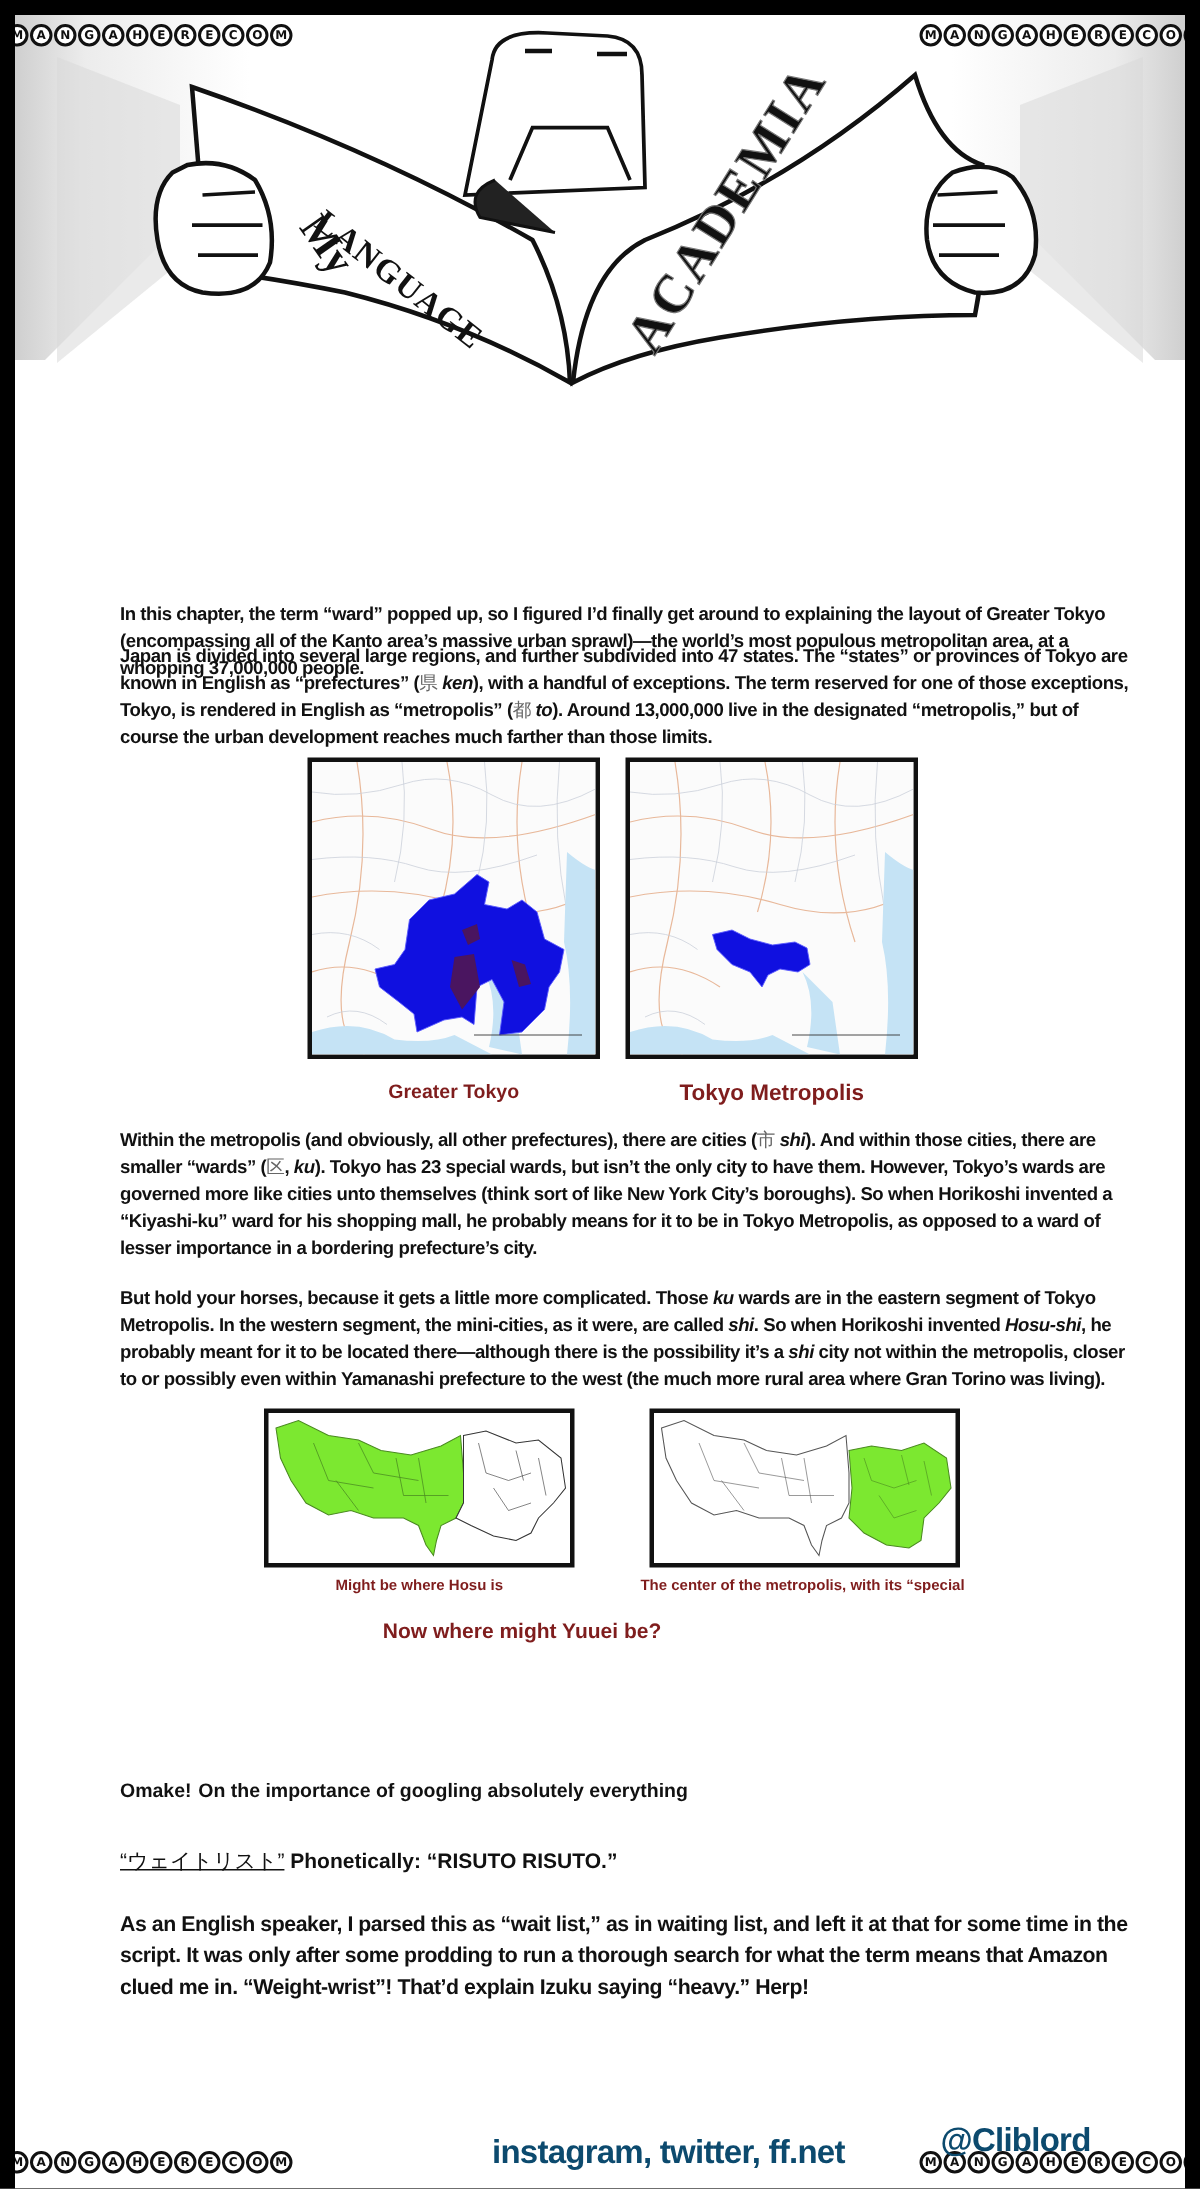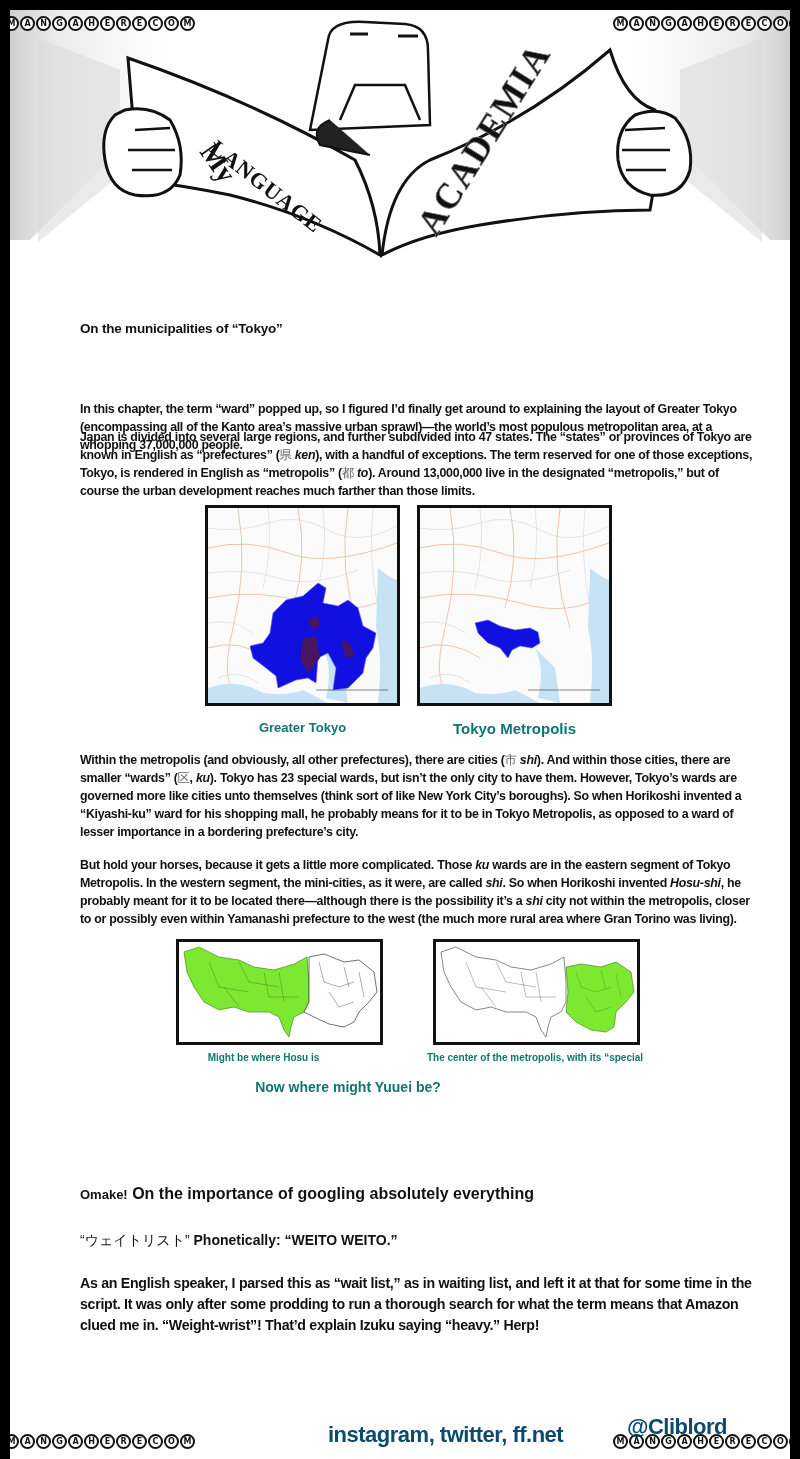--- a/index.html
+++ b/index.html
@@ -30,23 +30,23 @@
   .h-title { font-weight: bold; font-size: 13.5px; letter-spacing: -0.2px; }
   .para {
     font-weight: bold; font-size: 12.4px; line-height: 18px; letter-spacing: -0.3px;
     font-family: "Liberation Sans Narrow", "Liberation Sans", sans-serif;
   }
   .para i { }
   .para .kanji { font-weight: normal; color: #666; }
   .map-frame {
     position: absolute; border: 3px solid #111; background: #fff; overflow: hidden;
   }
-  .caption { position: absolute; font-weight: bold; text-align: center; color: #0f766e; }
+  .caption { position: absolute; font-weight: bold; text-align: center; color: #7f1d1d; }
   .omake-big { font-size: 13px; font-weight: bold; }
-  .omake-sub { font-size: 16px; font-weight: bold; }
+  .omake-sub { font-size: 13px; font-weight: bold; }
   .social {
     position: absolute; color: #0c4a6e; font-weight: bold; font-size: 22px;
     letter-spacing: -0.5px;
   }
 </style>
 </head>
 <body>
 
 <div class="page">
 
@@ -128,21 +128,20 @@
       <span>A</span>
       <span>H</span>
       <span>E</span>
       <span>R</span>
       <span>E</span>
       <span>C</span>
       <span>O</span>
       <span>M</span>
     </div>
 
-  <div class="content h-title" style="top:311px;">On the municipalities of “Tokyo”</div>
 
   <p class="content para" style="top:346px;margin-top:44px;">In this chapter, the term “ward” popped up, so I figured I’d finally get around to explaining the layout of Greater Tokyo (encompassing all of the Kanto area’s massive urban sprawl)—the world’s most populous metropolitan area, at a whopping 37,000,000 people.</p>
 
   <p class="content para" style="top:418px;">
     <span>Japan is divided into several large regions, and further subdivided into 47 states. The “states” or provinces of Tokyo are known in English as “prefectures” (</span><span class="kanji">県</span> <i>ken</i><span>), with a handful of exceptions. The term reserved for one of those exceptions, Tokyo, is rendered in English as “metropolis” (</span><span class="kanji">都</span> <i>to</i><span>). Around 13,000,000 live in the designated “metropolis,” but of course the urban development reaches much farther than those limits.</span>
   </p>
 
   <div class="map-frame" style="left:195px; top:495px; width:195px; height:201px;">
     <svg width="189" height="195" viewBox="0 0 189 195">
       <rect width="189" height="195" fill="#fbfbfb"></rect>
@@ -242,30 +241,30 @@
       </g>
       <path d="M130,25 L145,22 L165,25 L180,20 L195,30 L198,50 L190,60 L180,70 L178,85 L170,90 L155,88 L140,80 L130,70 L132,50 Z" fill="#7ce830" stroke="#4a8a20" stroke-width="0.7"></path>
       <g stroke="#4a8a20" stroke-width="0.4" fill="none">
         <path d="M140,30 L145,45 L160,50 L175,45"></path>
           <path d="M150,55 L160,70 L175,65"></path>
           <path d="M165,28 L170,48"></path>
           <path d="M180,32 L185,55"></path>
       </g>
     </svg>
   </div>
-  <div class="caption" style="left:150px; top:1042px; width:207px; font-size:10px;">Might be where Hosu is</div>
+  <div class="caption" style="left:166px; top:1042px; width:207px; font-size:10px;">Might be where Hosu is</div>
   <div class="caption" style="left:400px; top:1042px; width:250px; font-size:10px;">The center of the metropolis, with its “special</div>
 
   <div class="caption" style="left:0; top:1069px; width:676px; font-size:14px;">Now where might Yuuei be?</div>
 
   <div class="content" style="top:1175px;">
     <span class="omake-big">Omake!</span>
     <span class="omake-sub">On the importance of googling absolutely everything</span>
   </div>
   <div class="content" style="top:1222px; font-size:14px;">
-    <span style="font-weight:normal;">“ウェイトリスト”</span>
-    <span style="font-weight:bold;">Phonetically: “WEITO WEITO.”</span>
+    <span style="font-weight:normal;text-decoration:underline;">“ウェイトリスト”</span>
+    <span style="font-weight:bold;">Phonetically: “RISUTO RISUTO.”</span>
   </div>
   <p class="content para" style="top:1263px; font-size:14.2px; line-height:21px;">As an English speaker, I parsed this as “wait list,” as in waiting list, and left it at that for some time in the script. It was only after some prodding to run a thorough search for what the term means that Amazon clued me in. “Weight-wrist”! That’d explain Izuku saying “heavy.” Herp!</p>
 
   <div class="social" style="left:318px; top:1412px;">instagram, twitter, ff.net</div>
   <div class="social" style="left:617px; top:1404px;">@Cliblord</div>
 </div>
 
 </body></html>

